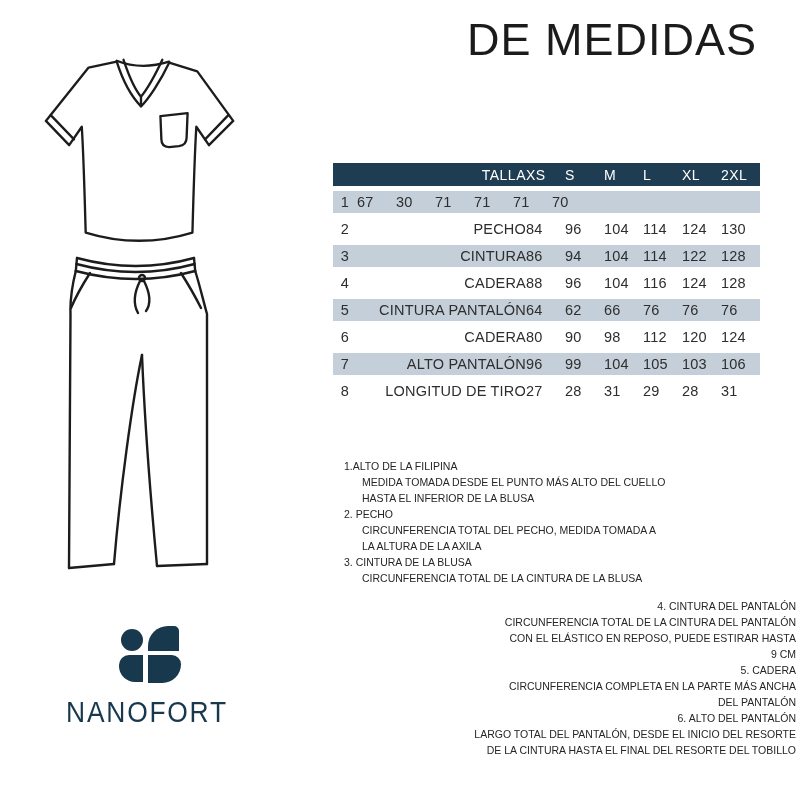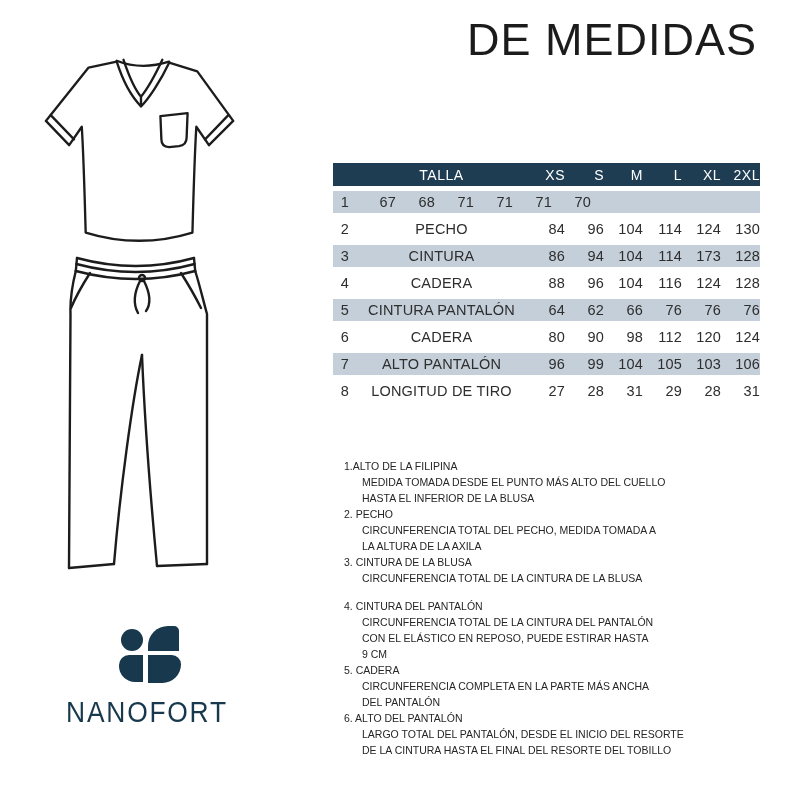--- a/index.html
+++ b/index.html
@@ -24,28 +24,28 @@
     font-size:14.5px;color:#2e2e2e;letter-spacing:.2px;
   }
   .t-header{
     display:flex;align-items:center;height:23px;margin-bottom:5px;
     background:var(--header-bg,#1e3d52);color:#ffffff;
     font-size:14px;letter-spacing:.5px;
   }
   .t-row{display:flex;align-items:center;height:22px;margin-bottom:5px;}
   .t-row.alt{background:var(--row-alt-bg,#c4cfd9);}
   .c-num{flex:none;width:24px;text-align:center;}
-  .c-label{flex:1;text-align:center;white-space:nowrap;}
-  .c-val{flex:none;width:39px;text-align:right;}
+  .c-label{flex:1;text-align:right;white-space:nowrap;}
+  .c-val{flex:none;width:39px;text-align:left;}
   
   .notes{
     position:absolute;left:344px;top:458px;width:452px;
     font-size:10.5px;line-height:16px;color:var(--body-text,#262626);
   }
-  .note-group + .note-group{margin-top:12px;}
+  .note-group + .note-group{margin-top:12px;text-align:right;}
   .note-heading{white-space:nowrap;}
   .note-line{padding-left:18px;white-space:nowrap;}
   
   .brand-mark{position:absolute;left:119px;top:626px;width:64px;height:58px;}
   .petal{position:absolute;background:var(--navy,#17384d);}
   .petal.tl{left:2px;top:3px;width:22px;height:22px;border-radius:50%;}
   .petal.tr{left:29px;top:0;width:31px;height:25px;border-radius:20px 5px 0 0;}
   .petal.bl{left:0;top:29px;width:24px;height:27px;border-radius:10px 0 0 16px;}
   .petal.br{left:29px;top:29px;width:33px;height:28px;border-radius:0 10px 20px 0;}
   .brand-name{
@@ -99,21 +99,21 @@
     <div class="c-val">S</div>
     <div class="c-val">M</div>
     <div class="c-val">L</div>
     <div class="c-val">XL</div>
     <div class="c-val">2XL</div>
   </div>
 
   <div class="t-row alt">
     <div class="c-num">1</div>
     <div class="c-val">67</div>
-    <div class="c-val">68</div>
+    <div class="c-val">30</div>
     <div class="c-val">71</div>
     <div class="c-val">71</div>
     <div class="c-val">71</div>
     <div class="c-val">70</div>
   </div>
   <div class="t-row">
     <div class="c-num">2</div>
     <div class="c-label">PECHO</div>
     <div class="c-val">84</div>
     <div class="c-val">96</div>
@@ -122,21 +122,21 @@
     <div class="c-val">124</div>
     <div class="c-val">130</div>
   </div>
   <div class="t-row alt">
     <div class="c-num">3</div>
     <div class="c-label">CINTURA</div>
     <div class="c-val">86</div>
     <div class="c-val">94</div>
     <div class="c-val">104</div>
     <div class="c-val">114</div>
-    <div class="c-val">173</div>
+    <div class="c-val">122</div>
     <div class="c-val">128</div>
   </div>
   <div class="t-row">
     <div class="c-num">4</div>
     <div class="c-label">CADERA</div>
     <div class="c-val">88</div>
     <div class="c-val">96</div>
     <div class="c-val">104</div>
     <div class="c-val">116</div>
     <div class="c-val">124</div>

